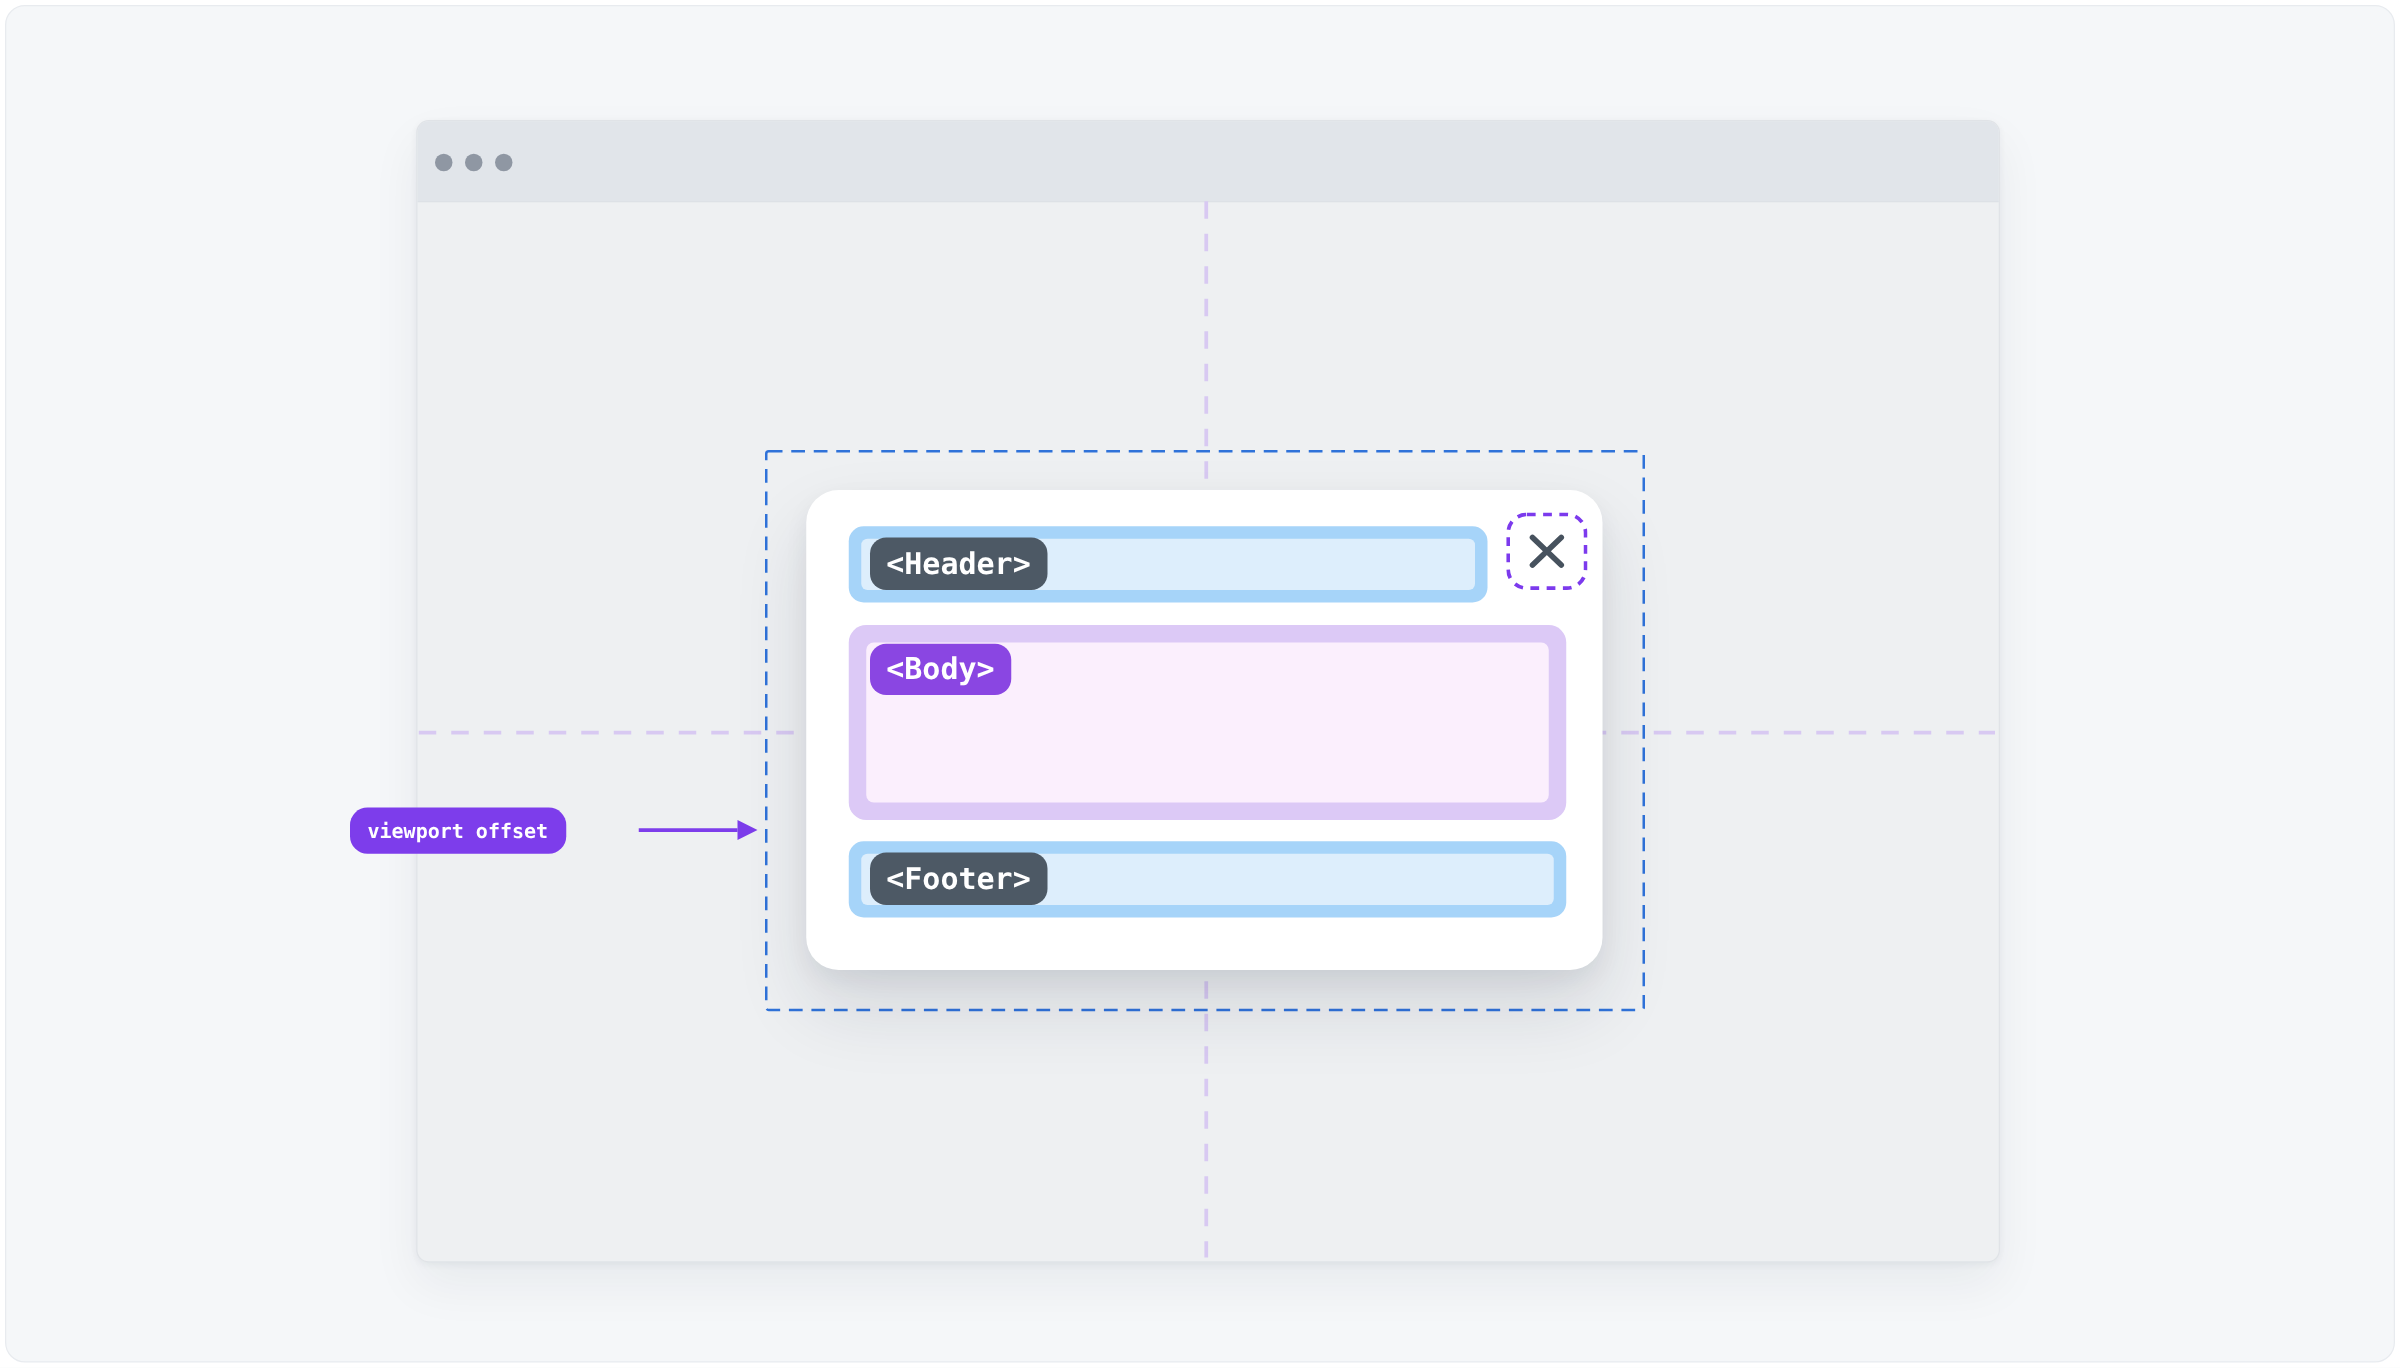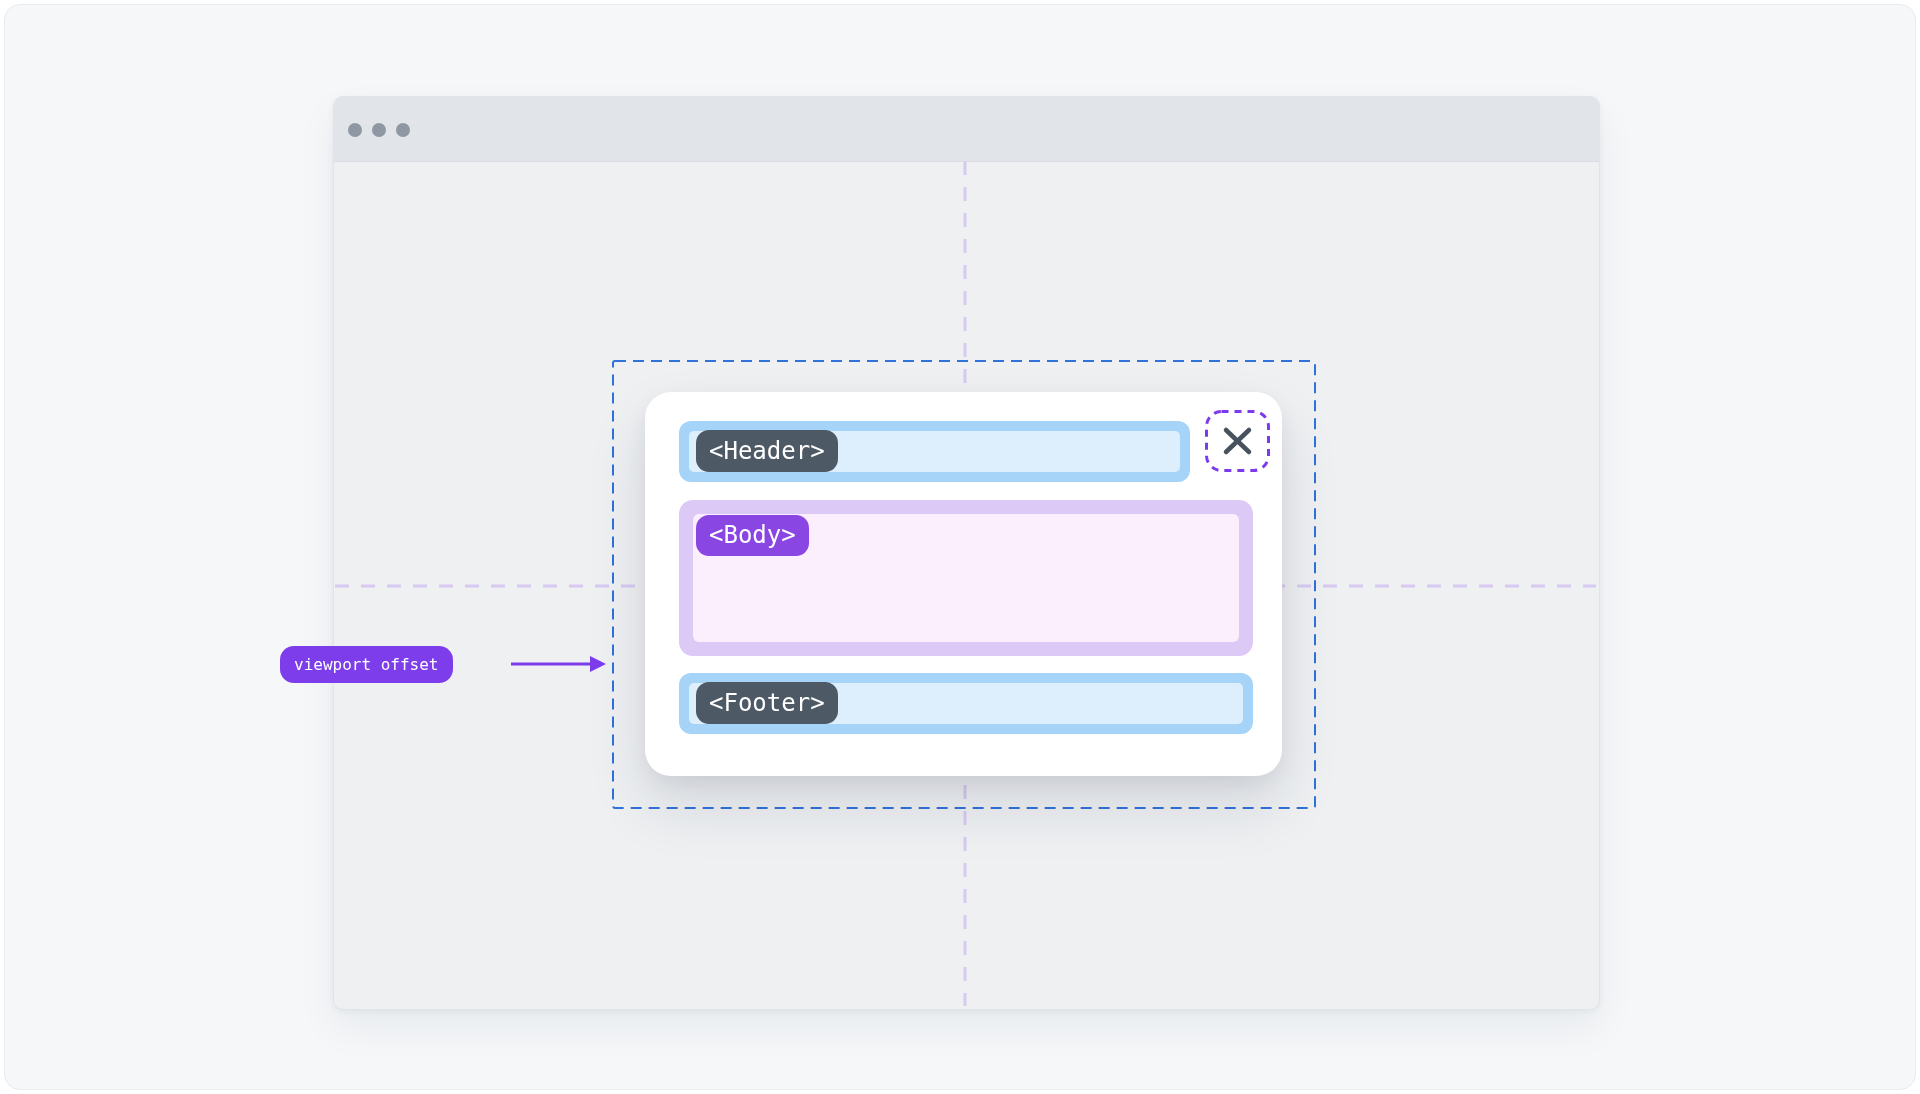--- a/index.html
+++ b/index.html
@@ -1,17 +1,17 @@
 <!DOCTYPE html>
 <html><head>
 <meta charset="utf-8">
 <style>
   html,body{margin:0;padding:0;background:#ffffff;}
   .stage{position:relative;width:1920px;height:1094px;background:#ffffff;overflow:hidden;
-         font-family:"DejaVu Sans Mono","Liberation Mono",monospace;}
+         font-family:"DejaVu Sans Mono","Liberation Mono",monospace;font-weight:bold;}
   .panel{position:absolute;left:4px;top:4px;right:4px;bottom:4px;background:#f5f7f9;
          border:1px solid #e8ebef;border-radius:16px;}
   
   .window{position:absolute;left:328px;top:91px;width:1265px;height:912px;background:#eef0f2;
           border:1px solid #e0e3e7;border-radius:10px;
           box-shadow:0 2px 6px rgba(20,30,50,.05),0 18px 40px rgba(20,30,50,.06);}
   .titlebar{position:absolute;left:0;top:0;right:0;height:64px;background:#e1e5ea;
             border-radius:9px 9px 0 0;border-bottom:1px solid #dadee3;}
   .dots{position:absolute;left:14px;top:26px;display:flex;gap:10px;}
   .dot{width:14px;height:14px;border-radius:50%;background:#8f97a3;}

